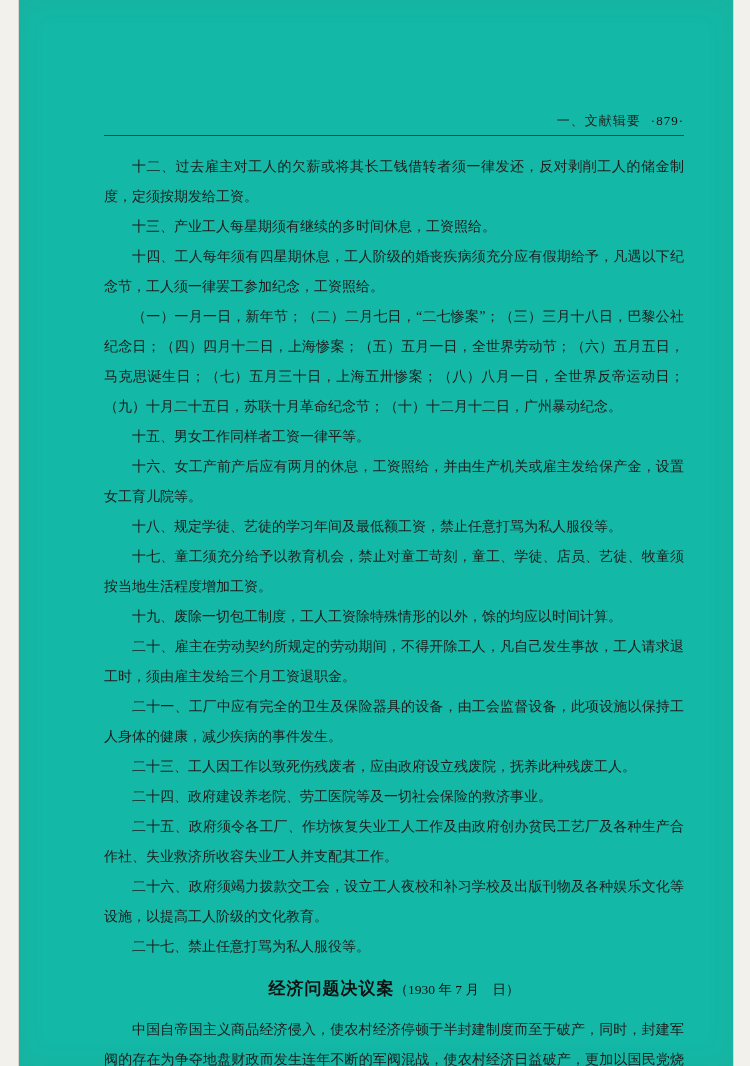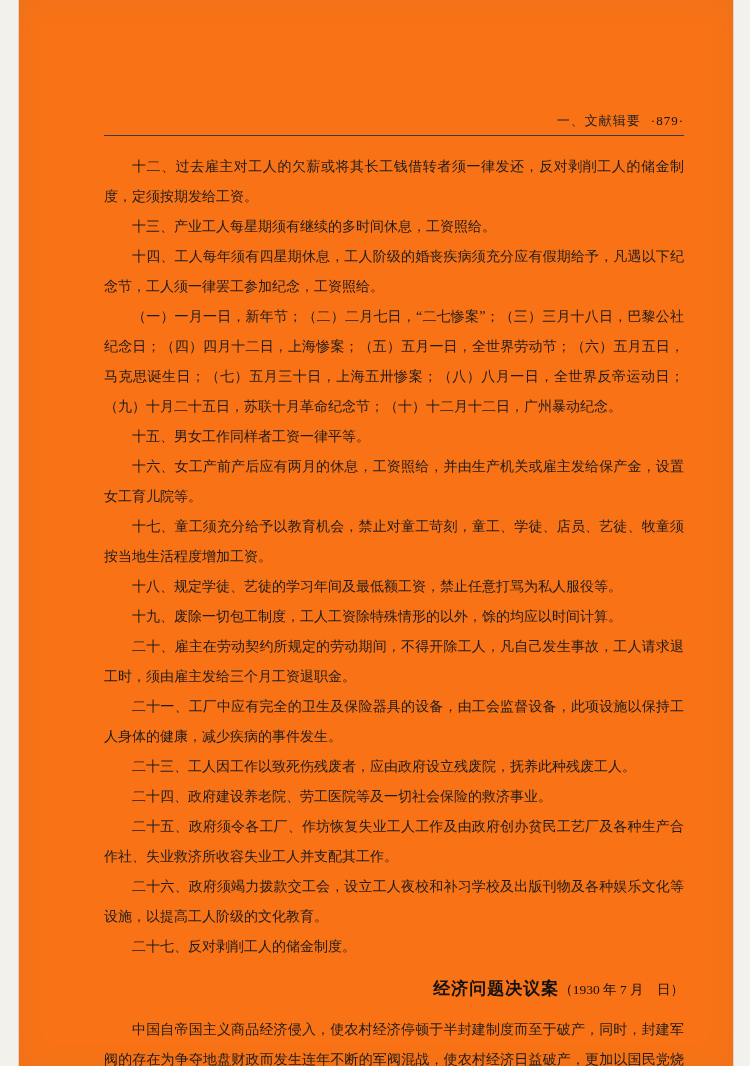--- a/index.html
+++ b/index.html
@@ -8,21 +8,21 @@
     height: 1066px;
     background: #f3f1ec;
     font-family: "Liberation Serif", serif;
     position: relative;
     overflow: hidden;
   }
   .page {
     position: absolute;
     left: 18px; top: 0;
     width: 714px; height: 1066px;
-    background: #f97316;
+    background: #14b8a6;
     border-left: 1px solid #d9d5cd;
     border-right: 1px solid #d9d5cd;
     box-shadow: inset 0 0 30px rgba(90,85,70,0.07);
   }
   .content {
     position: absolute;
     left: 85px; top: 112px;
     width: 580px;
     color: #1c1c1c;
   }
@@ -45,21 +45,21 @@
     font-size: 14px;
     line-height: 30px;
     text-align: justify;
     text-justify: inter-ideograph;
   }
   .body-text p {
     margin: 0;
     text-indent: 2em;
   }
   .section-title {
-    text-align: right;
+    text-align: center;
     font-size: 17px;
     font-weight: bold;
     margin: 12px 0 10px 0;
     text-indent: 0;
     color: #111;
     letter-spacing: 1px;
   }
   .section-date {
     font-weight: normal;
     font-size: 13.5px;
@@ -78,30 +78,30 @@
     </div>
     <div class="header-rule"></div>
 
     <div class="body-text">
       <p>十二、过去雇主对工人的欠薪或将其长工钱借转者须一律发还，反对剥削工人的储金制度，定须按期发给工资。</p>
       <p>十三、产业工人每星期须有继续的多时间休息，工资照给。</p>
       <p>十四、工人每年须有四星期休息，工人阶级的婚丧疾病须充分应有假期给予，凡遇以下纪念节，工人须一律罢工参加纪念，工资照给。</p>
       <p>（一）一月一日，新年节；（二）二月七日，“二七惨案”；（三）三月十八日，巴黎公社纪念日；（四）四月十二日，上海惨案；（五）五月一日，全世界劳动节；（六）五月五日，马克思诞生日；（七）五月三十日，上海五卅惨案；（八）八月一日，全世界反帝运动日；（九）十月二十五日，苏联十月革命纪念节；（十）十二月十二日，广州暴动纪念。</p>
       <p>十五、男女工作同样者工资一律平等。</p>
       <p>十六、女工产前产后应有两月的休息，工资照给，并由生产机关或雇主发给保产金，设置女工育儿院等。</p>
+      <p>十八、规定学徒、艺徒的学习年间及最低额工资，禁止任意打骂为私人服役等。</p>
       <p>十七、童工须充分给予以教育机会，禁止对童工苛刻，童工、学徒、店员、艺徒、牧童须按当地生活程度增加工资。</p>
-      <p>十八、规定学徒、艺徒的学习年间及最低额工资，禁止任意打骂为私人服役等。</p>
       <p>十九、废除一切包工制度，工人工资除特殊情形的以外，馀的均应以时间计算。</p>
       <p>二十、雇主在劳动契约所规定的劳动期间，不得开除工人，凡自己发生事故，工人请求退工时，须由雇主发给三个月工资退职金。</p>
       <p>二十一、工厂中应有完全的卫生及保险器具的设备，由工会监督设备，此项设施以保持工人身体的健康，减少疾病的事件发生。</p>
       <p>二十三、工人因工作以致死伤残废者，应由政府设立残废院，抚养此种残废工人。</p>
       <p>二十四、政府建设养老院、劳工医院等及一切社会保险的救济事业。</p>
       <p>二十五、政府须令各工厂、作坊恢复失业工人工作及由政府创办贫民工艺厂及各种生产合作社、失业救济所收容失业工人并支配其工作。</p>
       <p>二十六、政府须竭力拨款交工会，设立工人夜校和补习学校及出版刊物及各种娱乐文化等设施，以提高工人阶级的文化教育。</p>
-      <p>二十七、反对剥削工人的储金制度。</p>
+      <p>二十七、禁止任意打骂为私人服役等。</p>
 
       <h2 class="section-title"><span>经济问题决议案</span><span class="section-date">（1930 年 7 月　日）</span></h2>
 
       <p>中国自帝国主义商品经济侵入，使农村经济停顿于半封建制度而至于破产，同时，封建军阀的存在为争夺地盘财政而发生连年不断的军阀混战，使农村经济日益破产，更加以国民党烧杀清乡极端破坏，尤使农村经济破产不堪。平江的农村经济在上面三个主要的原因之下而破产不堪了，如茶业的衰落、苎麻、茶油出产的减少，纸业与金矿之破坏，这些都是农村经济破产最显著的事实。我们知道农村经济使工农生活痛苦加深，所以苏维埃必须发展农村经济，以减少工农痛苦。同时使农村经济走向非资本主义的前途，发展社会主义的经济基础。</p>
       <p>因此决定平江苏维埃对目前农村经济的计划。</p>
       <p>一、经济问题决议案。</p>
       <p>二、改良水利，二月七日。</p>
     </div>
 
   </div>

